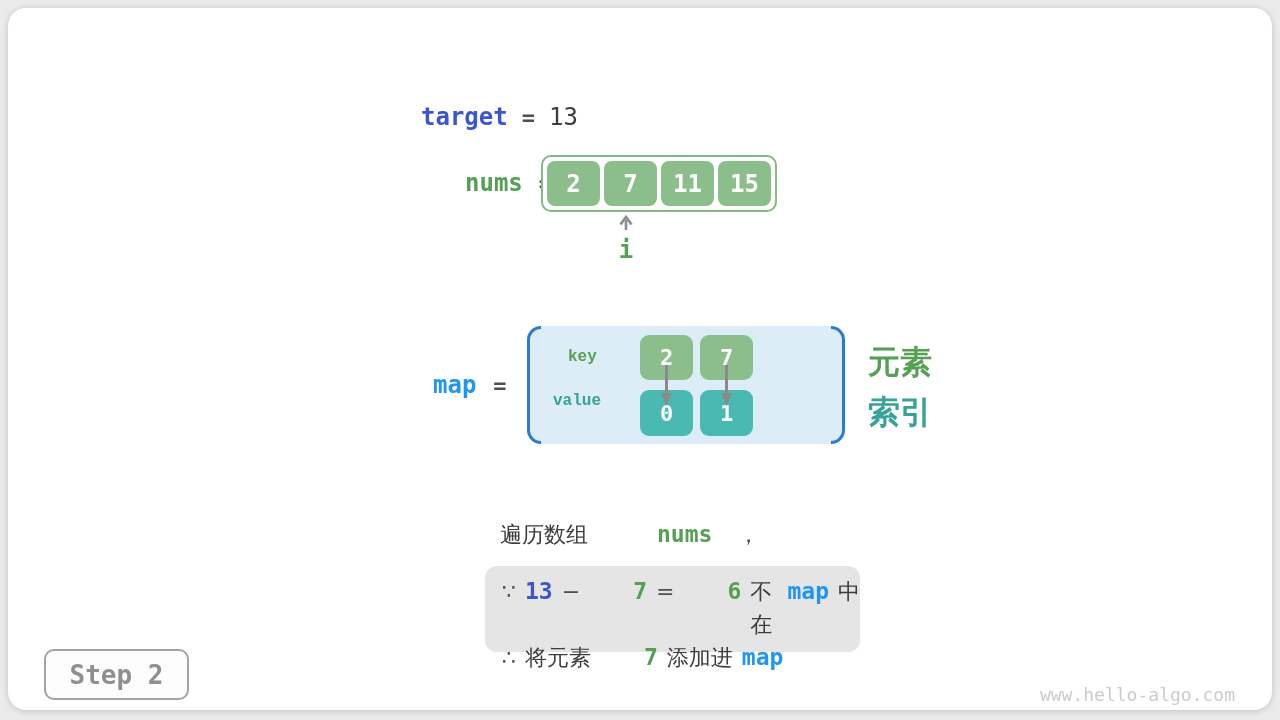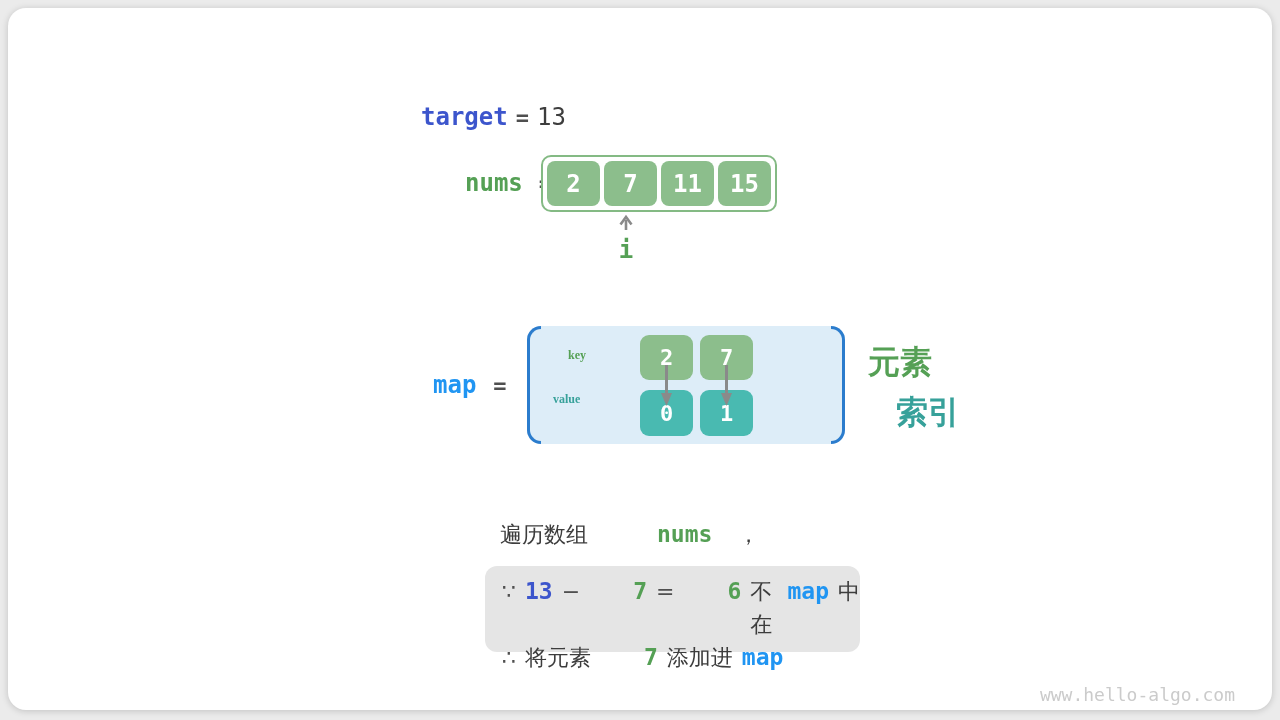--- a/index.html
+++ b/index.html
@@ -22,21 +22,21 @@
 
   .c-indigo { color: #3c55cc; }
   .c-blue   { color: #2095f2; }
   .c-green  { color: #55a055; margin-left: 44px; }
   .c-dark   { color: #3d3d3d; }
   .c-dim    { color: #4f4f4f; }
 
   
   .target-line {
     position: absolute; left: 413px; top: 95px;
-    display: flex; align-items: baseline; gap: 8px;
+    display: flex; align-items: baseline; gap: 14px;
     font-size: 24px; line-height: 28px;
   }
   .eq { font-family: "DejaVu Sans Mono", monospace; font-weight: 600; color: #4f4f4f; font-size: 22px; }
 
   
   .nums-label-line {
     position: absolute; left: 413px; top: 161px;
     display: flex; align-items: baseline; gap: 16px;
     font-size: 24px; line-height: 28px;
   }
@@ -85,22 +85,22 @@
     border: 3px solid #2b7ccd; border-right: none;
     border-radius: 14px 0 0 14px;
   }
   .bracket-right {
     right: 0;
     border: 3px solid #2b7ccd; border-left: none;
     border-radius: 0 14px 14px 0;
   }
   .kv-label {
     position: absolute;
-    font-family: Liberation Serif, serif;
-    font-weight: bold; font-size: 12px;
+    font-family: Liberation Mono, monospace;
+    font-weight: bold; font-size: 16px;
   }
   .key-label   { left: 41px; top: 22px; color: #55a055; }
   .value-label { left: 26px; top: 66px; color: #37a19a; }
   .kv-cell {
     position: absolute;
     width: 53px; height: 45px;
     border-radius: 9px;
     color: #ffffff;
     font-family: "DejaVu Sans Mono", monospace;
     font-weight: bold; font-size: 22px;
@@ -109,21 +109,21 @@
   .key-cell   { top: 9px;  background: #8cbe8c; }
   .value-cell { top: 64px; height: 46px; background: #49bab1; }
   .kv-col-0 { left: 113px; }
   .kv-col-1 { left: 173px; }
   .kv-arrow { position: absolute; top: 38px; width: 13px; height: 44px; }
   .kv-arrow-0 { left: 133px; }
   .kv-arrow-1 { left: 193px; }
 
   .anno { position: absolute; font-weight: bold; font-size: 32px; line-height: 28px; }
   .anno-elem  { left: 860px; top: 340px; color: #55a055; }
-  .anno-index { left: 888px; top: 390px; color: #37a19a; }
+  .anno-index { left: 860px; top: 390px; color: #37a19a; }
 
   
   .caption {
     position: absolute; left: 492px; top: 512px;
     display: flex; align-items: baseline; gap: 25px;
     font-size: 22px; line-height: 28px; color: #3d3d3d;
   }
   .caption .code { font-family: "DejaVu Sans Mono", monospace; font-weight: bold; font-size: 23px; }
 
   
@@ -238,17 +238,20 @@
       </div>
       <div class="note-line">
         <span class="c-dim">∴</span>
         <span>将元素</span>
         <span class="code c-green">7</span>
         <span>添加进</span>
         <span class="code c-blue">map</span>
       </div>
     </div>
 
+    <div class="step-badge">
+      <span>Step 2</span>
+    </div>
 
     <div class="watermark">www.hello-algo.com</div>
 
   </div>
 </div>
 
 </body></html>

